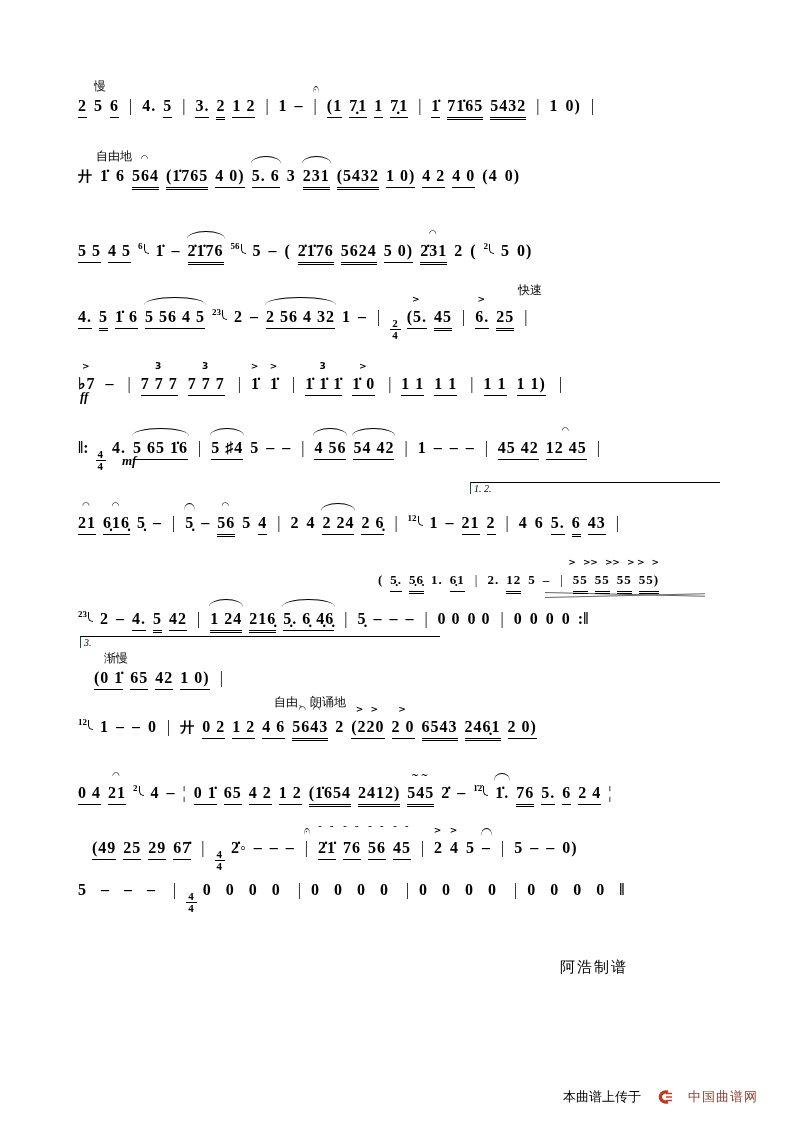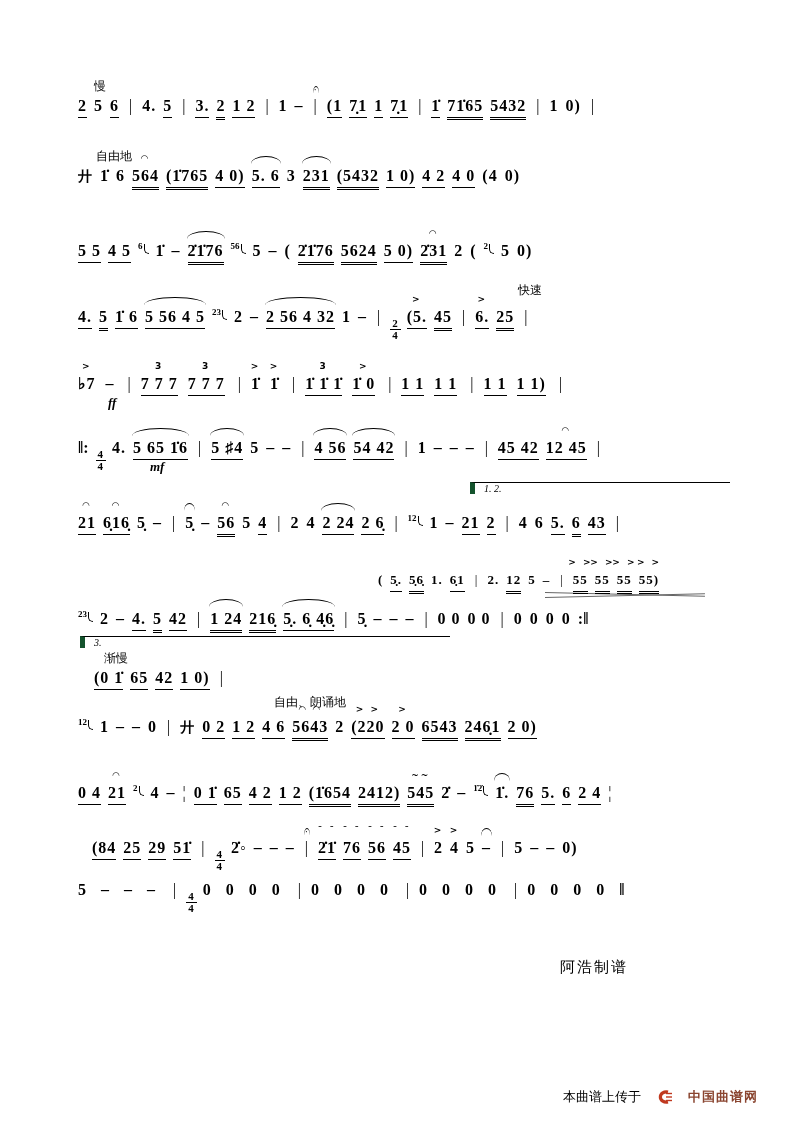--- a/index.html
+++ b/index.html
@@ -23,34 +23,34 @@
        border-top:1px solid #000;border-radius:50% 50% 0 0/100% 100% 0 0;}
   .arcc.ferm::after{content:"\00B7";position:absolute;top:0px;left:50%;transform:translateX(-50%);
        font-size:10px;line-height:6px;}
   .ts{display:inline-flex;flex-direction:column;align-items:center;vertical-align:-5px;margin-right:6px;}
   .ts i{font:700 11px "Liberation Serif",serif;font-style:normal;line-height:11px;padding:0 2px;}
   .ts i:first-child{border-bottom:1px solid #000;}
   .g .tx{font-size:9px;vertical-align:7px;letter-spacing:0;border-bottom:none;}
   .g .tx::after{content:"";display:inline-block;width:4px;height:9px;border-left:1px solid #000;
        border-bottom:1px solid #000;border-bottom-left-radius:7px;margin-left:1px;transform:translateY(5px);}
   .label{position:absolute;font:400 12px "DejaVu Sans",sans-serif;white-space:nowrap;}
-  .sub{position:absolute;top:21px;font:italic 700 13px "Liberation Serif",serif;margin-left:28px;}
-  .volta{position:absolute;border-top:1px solid #000;border-left:5px solid #14532d;height:11px;
-       font:italic 400 10px "Liberation Serif",serif;padding-left:9px;}
+  .sub{position:absolute;top:15px;font:italic 700 13px "Liberation Serif",serif;}
+  .volta{position:absolute;border-top:1px solid #000;border-left:1px solid #14532d;height:11px;
+       font:italic 400 10px "Liberation Serif",serif;padding-left:3px;}
   .cresc{position:absolute;height:6px;}
   .cresc i{position:absolute;left:0;right:0;border-top:1px solid #666;transform-origin:left center;}
   .cresc i:first-child{top:0;transform:rotate(1.3deg);}
   .cresc i:last-child{bottom:0;transform:rotate(-1.3deg);}
   #credit{position:absolute;left:560px;top:958px;font:400 15px "DejaVu Sans",sans-serif;letter-spacing:2px;}
   #footer{position:absolute;left:0;right:0;top:1046px;text-align:center;
           font:400 14px "DejaVu Sans",sans-serif;}
   #footer span{margin:0 10px;}
   #watermark{position:absolute;right:34px;top:1088px;font:400 13px "DejaVu Sans",sans-serif;
           display:flex;align-items:center;gap:15px;}
-  #watermark .site{font-weight:700;letter-spacing:1px;}
+  #watermark .site{font-weight:400;letter-spacing:1px;}
 </style>
 </head>
 <body>
 
 <div id="page">
   <div id="score">
       <div class="line" style="margin-top: 30px;"><span class="label" style="left: 16px; top: -18px;">慢</span><span class="tok"><span class="tx u1">2</span></span><span class="tok"><span class="tx">5</span></span><span class="tok"><span class="tx u1">6</span></span><span class="tok bar"><span class="tx">|</span></span><span class="tok"><span class="tx">4.</span></span><span class="tok"><span class="tx u1">5</span></span><span class="tok bar"><span class="tx">|</span></span><span class="tok"><span class="tx u1">3.</span></span><span class="tok"><span class="tx u2">2</span></span><span class="tok"><span class="tx u1">1 2</span></span><span class="tok bar"><span class="tx">|</span></span><span class="tok"><span class="tx">1</span></span><span class="tok"><span class="tx">–</span></span><span class="tok bar"><span class="tx">|</span><span class="arcc ferm"></span></span><span class="tok"><span class="tx u1">(1</span></span><span class="tok"><span class="tx u1">7̣1</span></span><span class="tok"><span class="tx u1">1</span></span><span class="tok"><span class="tx u1">7̣1</span></span><span class="tok bar"><span class="tx">|</span></span><span class="tok"><span class="tx u1">1̇</span></span><span class="tok"><span class="tx u2">71̇65</span></span><span class="tok"><span class="tx u2">5432</span></span><span class="tok bar"><span class="tx">|</span></span><span class="tok"><span class="tx">1</span></span><span class="tok"><span class="tx">0)</span></span><span class="tok bar"><span class="tx">|</span></span></div>
       <div class="line" style="margin-top: 46px;"><span class="label" style="left: 18px; top: -18px;">自由地</span><span class="tok free"><span class="tx">廾</span></span><span class="tok"><span class="tx">1̇</span></span><span class="tok"><span class="tx">6</span></span><span class="tok"><span class="tx u2">564</span><span class="top">◠</span></span><span class="tok"><span class="tx u2">(1̇765</span></span><span class="tok"><span class="tx u1">4 0)</span></span><span class="tok"><span class="tx u1">5. 6</span><span class="arcc"></span></span><span class="tok"><span class="tx">3</span></span><span class="tok"><span class="tx u2">231</span><span class="arcc"></span></span><span class="tok"><span class="tx u2">(5432</span></span><span class="tok"><span class="tx u1">1 0)</span></span><span class="tok"><span class="tx u1">4 2</span></span><span class="tok"><span class="tx u1">4 0</span></span><span class="tok"><span class="tx">(4</span></span><span class="tok"><span class="tx">0)</span></span></div>
       <div class="line" style="margin-top: 46px;"><span class="tok"><span class="tx u1">5 5</span></span><span class="tok"><span class="tx u1">4 5</span></span><span class="tok g"><span class="tx">6</span></span><span class="tok"><span class="tx">1̇</span></span><span class="tok"><span class="tx">–</span></span><span class="tok"><span class="tx u2">2̇1̇76</span><span class="arcc"></span></span><span class="tok g"><span class="tx">56</span></span><span class="tok"><span class="tx">5</span></span><span class="tok"><span class="tx">–</span></span><span class="tok"><span class="tx">(</span></span><span class="tok"><span class="tx u2">2̇1̇76</span></span><span class="tok"><span class="tx u2">5624</span></span><span class="tok"><span class="tx u1">5 0)</span></span><span class="tok"><span class="tx u2">2̇31</span><span class="top">◠</span></span><span class="tok"><span class="tx">2</span></span><span class="tok"><span class="tx">(</span></span><span class="tok g"><span class="tx">2</span></span><span class="tok"><span class="tx">5</span></span><span class="tok"><span class="tx">0)</span></span></div>
       <div class="line" style="margin-top: 42px;"><span class="label" style="left: 440px; top: -20px;">快速</span><span class="tok"><span class="tx u1">4.</span></span><span class="tok"><span class="tx u2">5</span></span><span class="tok"><span class="tx u1">1̇ 6</span></span><span class="tok"><span class="tx u1">5 56 4 5</span><span class="arcc"></span></span><span class="tok g"><span class="tx">23</span></span><span class="tok"><span class="tx">2</span></span><span class="tok"><span class="tx">–</span></span><span class="tok"><span class="tx u1">2 56 4 32</span><span class="arcc"></span></span><span class="tok"><span class="tx">1</span></span><span class="tok"><span class="tx">–</span></span><span class="tok bar"><span class="tx">|</span></span><span class="tok ts">
@@ -64,21 +64,21 @@
         </span><span class="tok"><span class="tx">4.</span></span><span class="tok"><span class="tx u1">5 65 1̇6</span><span class="arcc"></span></span><span class="tok bar"><span class="tx">|</span></span><span class="tok"><span class="tx u1">5 ♯4</span><span class="arcc"></span></span><span class="tok"><span class="tx">5</span></span><span class="tok"><span class="tx">–</span></span><span class="tok"><span class="tx">–</span></span><span class="tok bar"><span class="tx">|</span></span><span class="tok"><span class="tx u1">4 56</span><span class="arcc"></span></span><span class="tok"><span class="tx u1">54 42</span><span class="arcc"></span></span><span class="tok bar"><span class="tx">|</span></span><span class="tok"><span class="tx">1</span></span><span class="tok"><span class="tx">–</span></span><span class="tok"><span class="tx">–</span></span><span class="tok"><span class="tx">–</span></span><span class="tok bar"><span class="tx">|</span></span><span class="tok"><span class="tx u1">45 42</span></span><span class="tok"><span class="tx u1">12 45</span><span class="top">◠</span></span><span class="tok bar"><span class="tx">|</span></span></div>
       <div class="line" style="margin-top: 46px;"><span class="volta" style="left: 392px; width: 246px; top: -26px;">1. 2.</span><span class="tok"><span class="tx u1">21</span><span class="top">◠</span></span><span class="tok"><span class="tx u1">6̣16̣</span><span class="top">◠</span></span><span class="tok"><span class="tx">5̣</span></span><span class="tok"><span class="tx">–</span></span><span class="tok bar"><span class="tx">|</span></span><span class="tok"><span class="tx">5̣</span><span class="arcc"></span></span><span class="tok"><span class="tx">–</span></span><span class="tok"><span class="tx u2">56</span><span class="top">◠</span></span><span class="tok"><span class="tx">5</span></span><span class="tok"><span class="tx u1">4</span></span><span class="tok bar"><span class="tx">|</span></span><span class="tok"><span class="tx">2</span></span><span class="tok"><span class="tx">4</span></span><span class="tok"><span class="tx u1">2 24</span><span class="arcc"></span></span><span class="tok"><span class="tx u1">2 6̣</span></span><span class="tok bar"><span class="tx">|</span></span><span class="tok g"><span class="tx">12</span></span><span class="tok"><span class="tx">1</span></span><span class="tok"><span class="tx">–</span></span><span class="tok"><span class="tx u1">21</span></span><span class="tok"><span class="tx u1">2</span></span><span class="tok bar"><span class="tx">|</span></span><span class="tok"><span class="tx">4</span></span><span class="tok"><span class="tx">6</span></span><span class="tok"><span class="tx u1">5.</span></span><span class="tok"><span class="tx u2">6</span></span><span class="tok"><span class="tx u1">43</span></span><span class="tok bar"><span class="tx">|</span></span></div>
       <div class="line small" style="margin-top: 38px; margin-left: 300px;"><span class="cresc" style="left: 167px; width: 160px; top: 22px;">
           <i></i>
           <i></i>
         </span><span class="tok"><span class="tx">(</span></span><span class="tok"><span class="tx u1">5̣.</span></span><span class="tok"><span class="tx u2">5̣6̣</span></span><span class="tok"><span class="tx">1.</span></span><span class="tok"><span class="tx u1">6̣1</span></span><span class="tok bar"><span class="tx">|</span></span><span class="tok"><span class="tx">2.</span></span><span class="tok"><span class="tx u2">12</span></span><span class="tok"><span class="tx">5</span></span><span class="tok"><span class="tx">–</span></span><span class="tok bar"><span class="tx">|</span></span><span class="tok"><span class="tx u2">55</span><span class="top">&gt; &gt;</span></span><span class="tok"><span class="tx u2">55</span><span class="top">&gt; &gt;</span></span><span class="tok"><span class="tx u2">55</span><span class="top">&gt; &gt;</span></span><span class="tok"><span class="tx u2">55)</span><span class="top">&gt; &gt;</span></span></div>
       <div class="line" style="margin-top: 10px;"><span class="tok g"><span class="tx">23</span></span><span class="tok"><span class="tx">2</span></span><span class="tok"><span class="tx">–</span></span><span class="tok"><span class="tx u1">4.</span></span><span class="tok"><span class="tx u2">5</span></span><span class="tok"><span class="tx u1">42</span></span><span class="tok bar"><span class="tx">|</span></span><span class="tok"><span class="tx u2">1 24</span><span class="arcc"></span></span><span class="tok"><span class="tx u2">216̣</span></span><span class="tok"><span class="tx u1">5̣. 6̣ 4̣6̣</span><span class="arcc"></span></span><span class="tok bar"><span class="tx">|</span></span><span class="tok"><span class="tx">5̣</span></span><span class="tok"><span class="tx">–</span></span><span class="tok"><span class="tx">–</span></span><span class="tok"><span class="tx">–</span></span><span class="tok bar"><span class="tx">|</span></span><span class="tok"><span class="tx">0 0</span></span><span class="tok"><span class="tx">0 0</span></span><span class="tok bar"><span class="tx">|</span></span><span class="tok"><span class="tx">0</span></span><span class="tok"><span class="tx">0</span></span><span class="tok"><span class="tx">0</span></span><span class="tok"><span class="tx">0</span></span><span class="tok rep"><span class="tx">:‖</span></span></div>
       <div class="line" style="margin-top: 40px; margin-left: 16px;"><span class="label" style="left: 10px; top: -18px;">渐慢</span><span class="volta" style="left: -14px; width: 356px; top: -32px;">3.</span><span class="tok"><span class="tx u1">(0 1̇</span></span><span class="tok"><span class="tx u1">65</span></span><span class="tok"><span class="tx u1">42</span></span><span class="tok"><span class="tx u1">1 0)</span></span><span class="tok bar"><span class="tx">|</span></span></div>
       <div class="line" style="margin-top: 20px;"><span class="label" style="left: 196px; top: -18px;">自由、朗诵地</span><span class="tok g"><span class="tx">12</span></span><span class="tok"><span class="tx">1</span></span><span class="tok"><span class="tx">–</span></span><span class="tok"><span class="tx">–</span></span><span class="tok"><span class="tx">0</span></span><span class="tok bar"><span class="tx">|</span></span><span class="tok free"><span class="tx">廾</span></span><span class="tok"><span class="tx u1">0 2</span></span><span class="tok"><span class="tx u1">1 2</span></span><span class="tok"><span class="tx u1">4 6</span></span><span class="tok"><span class="tx u2">5643</span><span class="top">◠ ◠</span></span><span class="tok"><span class="tx">2</span></span><span class="tok"><span class="tx u1">(220</span><span class="top">&gt; &gt;</span></span><span class="tok"><span class="tx u1">2 0</span><span class="top">&gt;</span></span><span class="tok"><span class="tx u2">6543</span></span><span class="tok"><span class="tx u2">246̣1</span></span><span class="tok"><span class="tx u1">2 0)</span></span></div>
       <div class="line" style="margin-top: 42px;"><span class="tok"><span class="tx u1">0 4</span></span><span class="tok"><span class="tx u1">21</span><span class="top">◠</span></span><span class="tok g"><span class="tx">2</span></span><span class="tok"><span class="tx">4</span></span><span class="tok"><span class="tx">–</span></span><span class="tok dash"><span class="tx">¦</span></span><span class="tok"><span class="tx u1">0 1̇</span></span><span class="tok"><span class="tx u1">65</span></span><span class="tok"><span class="tx u1">4 2</span></span><span class="tok"><span class="tx u1">1 2</span></span><span class="tok"><span class="tx u2">(1̇654</span></span><span class="tok"><span class="tx u2">2412)</span></span><span class="tok"><span class="tx u2">545</span><span class="top">~~</span></span><span class="tok"><span class="tx">2̇</span></span><span class="tok"><span class="tx">–</span></span><span class="tok g"><span class="tx">1̇2̇</span></span><span class="tok"><span class="tx">1̇.</span><span class="arcc"></span></span><span class="tok"><span class="tx u2">76</span></span><span class="tok"><span class="tx u1">5.</span></span><span class="tok"><span class="tx u1">6</span></span><span class="tok"><span class="tx u1">2 4</span></span><span class="tok dash"><span class="tx">¦</span></span></div>
-      <div class="line" style="margin-top: 36px; margin-left: 14px;"><span class="tok"><span class="tx u1">(84</span></span><span class="tok"><span class="tx u1">25</span></span><span class="tok"><span class="tx u1">29</span></span><span class="tok"><span class="tx u1">51̇</span></span><span class="tok bar"><span class="tx">|</span></span><span class="tok ts">
+      <div class="line" style="margin-top: 36px; margin-left: 14px;"><span class="tok"><span class="tx u1">(49</span></span><span class="tok"><span class="tx u1">25</span></span><span class="tok"><span class="tx u1">29</span></span><span class="tok"><span class="tx u1">67̇</span></span><span class="tok bar"><span class="tx">|</span></span><span class="tok ts">
           <i>4</i>
           <i>4</i>
         </span><span class="tok"><span class="tx">2̇◦</span></span><span class="tok"><span class="tx">–</span></span><span class="tok"><span class="tx">–</span></span><span class="tok"><span class="tx">–</span></span><span class="tok bar"><span class="tx">|</span><span class="arcc ferm"></span></span><span class="tok"><span class="tx u1">2̇1̇</span><span class="top">¯ ¯</span></span><span class="tok"><span class="tx u1">76</span><span class="top">¯ ¯</span></span><span class="tok"><span class="tx u1">56</span><span class="top">¯ ¯</span></span><span class="tok"><span class="tx u1">45</span><span class="top">¯ ¯</span></span><span class="tok bar"><span class="tx">|</span></span><span class="tok"><span class="tx">2</span><span class="top">&gt;</span></span><span class="tok"><span class="tx">4</span><span class="top">&gt;</span></span><span class="tok"><span class="tx">5</span></span><span class="tok"><span class="tx">–</span><span class="arcc"></span></span><span class="tok bar"><span class="tx">|</span></span><span class="tok"><span class="tx">5</span></span><span class="tok"><span class="tx">–</span></span><span class="tok"><span class="tx">–</span></span><span class="tok"><span class="tx">0)</span></span></div>
       <div class="line" style="margin-top: 18px; --gap: 14px;"><span class="tok"><span class="tx">5</span></span><span class="tok"><span class="tx">–</span></span><span class="tok"><span class="tx">–</span></span><span class="tok"><span class="tx">–</span></span><span class="tok bar"><span class="tx">|</span></span><span class="tok ts">
           <i>4</i>
           <i>4</i>
         </span><span class="tok"><span class="tx">0</span></span><span class="tok"><span class="tx">0</span></span><span class="tok"><span class="tx">0</span></span><span class="tok"><span class="tx">0</span></span><span class="tok bar"><span class="tx">|</span></span><span class="tok"><span class="tx">0</span></span><span class="tok"><span class="tx">0</span></span><span class="tok"><span class="tx">0</span></span><span class="tok"><span class="tx">0</span></span><span class="tok bar"><span class="tx">|</span></span><span class="tok"><span class="tx">0</span></span><span class="tok"><span class="tx">0</span></span><span class="tok"><span class="tx">0</span></span><span class="tok"><span class="tx">0</span></span><span class="tok bar"><span class="tx">|</span></span><span class="tok"><span class="tx">0</span></span><span class="tok"><span class="tx">0</span></span><span class="tok"><span class="tx">0</span></span><span class="tok"><span class="tx">0</span></span><span class="tok rep"><span class="tx">‖</span></span></div>
     </div>
 
   <div id="credit">阿浩制谱</div>

